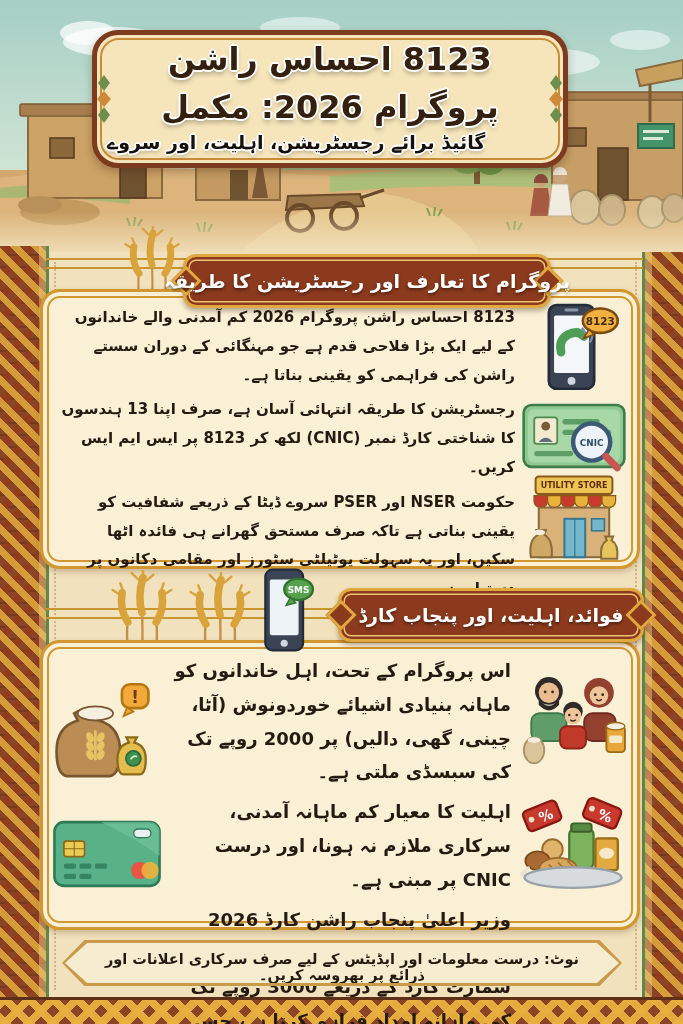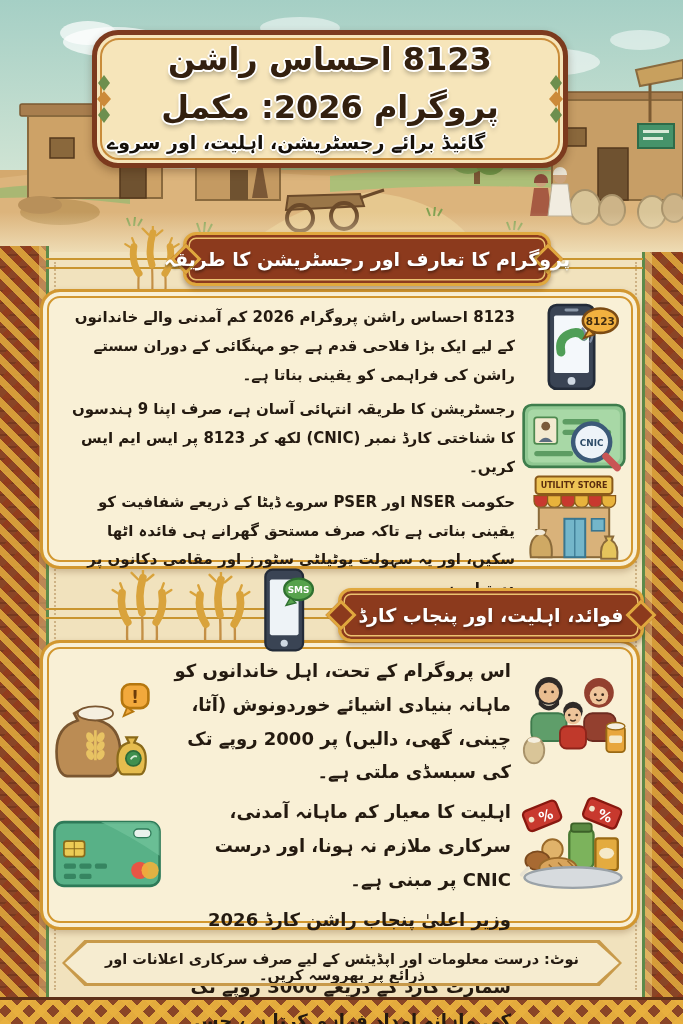--- a/index.html
+++ b/index.html
@@ -198,28 +198,28 @@
       <path d="M50,45 q-5,-16 1,-37" stroke="#d9a33c" stroke-width="8"></path>
       <path d="M46,10 l-7,-7 M51,7 v-7 M55,11 l7,-6" stroke="#d9a33c" stroke-width="2.5"></path>
       <path d="M36,93 q-3,-24 -1,-40" stroke="#c49046" stroke-width="2.5"></path>
       <path d="M35,55 q-9,-13 -6,-31" stroke="#d9a33c" stroke-width="8"></path>
       <path d="M27,26 l-8,-5 M30,22 l-3,-8" stroke="#d9a33c" stroke-width="2.5"></path>
       <path d="M64,93 q3,-24 1,-40" stroke="#c49046" stroke-width="2.5"></path>
       <path d="M65,55 q9,-13 6,-31" stroke="#d9a33c" stroke-width="8"></path>
       <path d="M73,26 l8,-5 M70,22 l3,-8" stroke="#d9a33c" stroke-width="2.5"></path>
     </g>
   </svg>
-  <div class="cartouche" style="left:183px;top:232px;width:362px;">
+  <div class="cartouche" style="left:183px;top:254px;width:362px;">
     <div class="label">پروگرام کا تعارف اور رجسٹریشن کا طریقہ</div>
   </div>
 
   <div class="card card1" style="left:40px;top:289px;width:594px;height:274px;text-decoration:underline;">
     <div class="text-area" style="top:8px;bottom:8px;right:122px;left:16px;">
       <p class="para">8123 احساس راشن پروگرام 2026 کم آمدنی والے خاندانوں کے لیے ایک بڑا فلاحی قدم ہے جو مہنگائی کے دوران سستے راشن کی فراہمی کو یقینی بناتا ہے۔</p>
-      <p class="para">رجسٹریشن کا طریقہ انتہائی آسان ہے، صرف اپنا 9 ہندسوں کا شناختی کارڈ نمبر (CNIC) لکھ کر 8123 پر ایس ایم ایس کریں۔</p>
+      <p class="para">رجسٹریشن کا طریقہ انتہائی آسان ہے، صرف اپنا 13 ہندسوں کا شناختی کارڈ نمبر (CNIC) لکھ کر 8123 پر ایس ایم ایس کریں۔</p>
       <p class="para">حکومت NSER اور PSER سروے ڈیٹا کے ذریعے شفافیت کو یقینی بناتی ہے تاکہ صرف مستحق گھرانے ہی فائدہ اٹھا سکیں، اور یہ سہولت یوٹیلٹی سٹورز اور مقامی دکانوں پر دستیاب ہے۔</p>
     </div>
 
     <svg class="icon-abs" style="right:16px;top:6px;" width="92" height="96" viewBox="0 0 100 110">
       <rect x="20" y="8" width="52" height="96" rx="9" fill="#3a4454" stroke="#232b38" stroke-width="3"></rect>
       <rect x="26" y="20" width="40" height="66" rx="2" fill="#f4f8fb"></rect>
       <rect x="38" y="12" width="16" height="3.5" rx="1.7" fill="#8b98a8"></rect>
       <circle cx="46" cy="95" r="4.5" fill="#cfd8e2"></circle>
       <path d="M34,62 Q31,48 42,42 Q53,36 60,44" fill="none" stroke="#4f9e57" stroke-width="10" stroke-linecap="round"></path>
       <path d="M58,34 q7,7 2,15 M64,30 q10,10 3,21" fill="none" stroke="#7e8ba0" stroke-width="2.5"></path>

